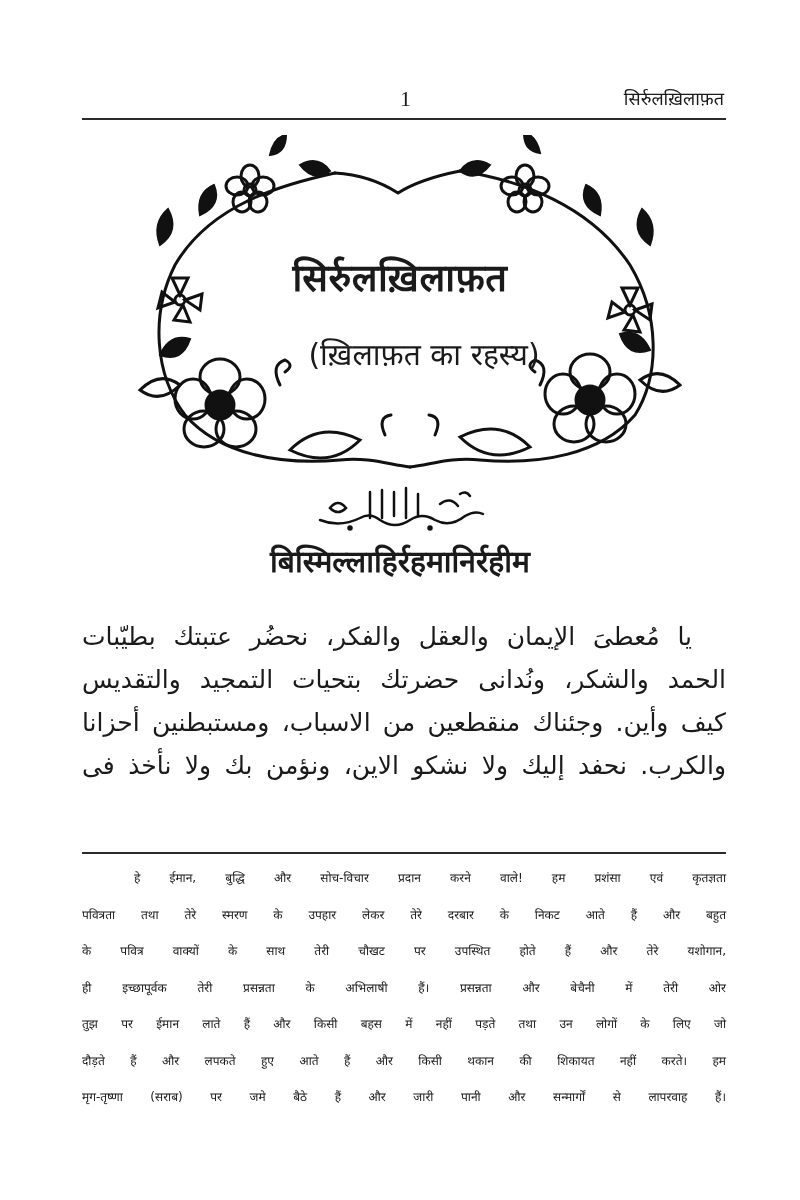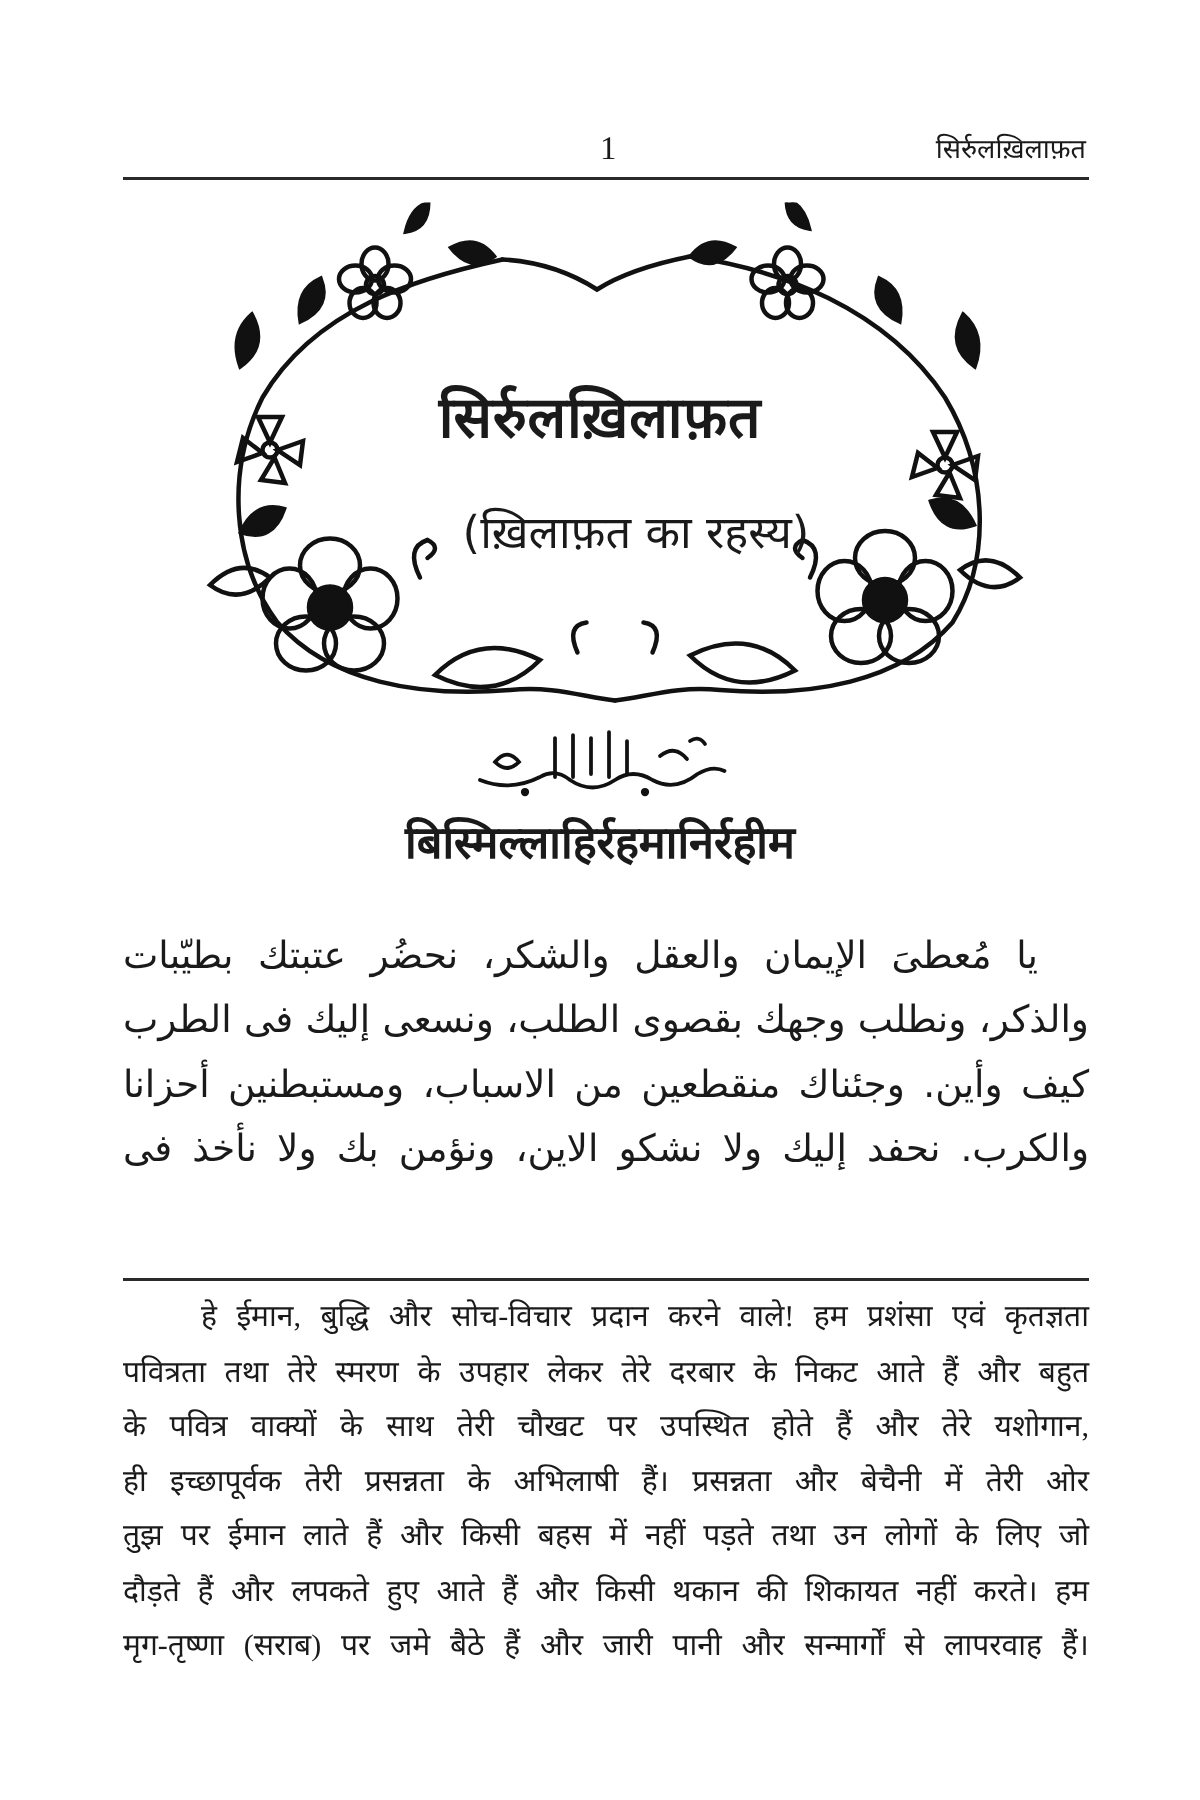--- a/index.html
+++ b/index.html
@@ -9,21 +9,21 @@
     .head-title { position:absolute; right:2px; top:2px; font-size:18px; }
     .wreath { position:absolute; left:130px; top:135px; width:560px; height:360px; }
     .title { position:absolute; left:0; width:800px; text-align:center; top:250px; font-size:38px; font-weight:bold; letter-spacing:0.5px; }
     .subtitle { position:absolute; left:0; width:800px; text-align:center; top:333px; font-size:30px;padding-left:24px; }
     .calligraphy { position:absolute; left:310px; top:482px; width:180px; height:50px; }
     .bismillah-hindi { position:absolute; left:0; width:800px; text-align:center; top:540px; font-size:30px; font-weight:bold; }
     .arabic { position:absolute; left:82px; top:615px; width:644px; direction:rtl; text-align:justify; text-align-last:justify; font-family:"DejaVu Sans", sans-serif; font-size:25px; line-height:43px; }
     .arabic .line { display:block; text-align:justify; text-align-last:justify; }
     .arabic .line.first { padding-right:34px; }
     .divider { position:absolute; left:82px; top:852px; width:644px; border-top:2px solid #2a2a2a; }
-    .hindi { position:absolute; left:82px; top:860px; width:644px; font-size:20px; line-height:36.5px;font-family:Liberation Serif, serif; }
+    .hindi { position:absolute; left:82px; top:860px; width:644px; font-size:12px; line-height:36.5px; }
     .hindi .line { display:block; text-align:justify; text-align-last:justify; white-space:nowrap; }
     .hindi .line.first { padding-left:52px; }
     .hindi .line.last { text-align-last:justify; }
   </style>
 </head>
 <body>
 
 <div class="running-head">
   <span class="page-num">1</span>
   <span class="head-title">सिर्रुलख़िलाफ़त</span>
@@ -122,22 +122,22 @@
   <path d="M20 26 q8 -10 16 0 q-8 8 -16 0z"></path>
   <path d="M130 22 q10 -8 18 2"></path>
   <path d="M150 12 q6 -4 10 2"></path>
   <circle cx="40" cy="46" r="1.5" fill="#111"></circle>
   <circle cx="120" cy="46" r="1.5" fill="#111"></circle>
 </svg>
 
 <div class="bismillah-hindi">बिस्मिल्लाहिर्रहमानिर्रहीम</div>
 
 <div class="arabic">
-  <span class="line first">يا مُعطىَ الإيمان والعقل والشكر، نحضُر عتبتك بطيّبات</span>
-  <span class="line">والذكر، ونطلب وجهك بقصوى الطلب، ونسعى إليك فى الطرب</span>
+  <span class="line first">يا مُعطىَ الإيمان والعقل والفكر، نحضُر عتبتك بطيّبات</span>
+  <span class="line">الحمد والشكر، ونُدانى حضرتك بتحيات التمجيد والتقديس</span>
   <span class="line">كيف وأين. وجئناك منقطعين من الاسباب، ومستبطنين أحزانا</span>
   <span class="line">والكرب. نحفد إليك ولا نشكو الاين، ونؤمن بك ولا نأخذ فى</span>
 </div>
 
 <div class="divider"></div>
 
 <div class="hindi">
   <span class="line first">हे ईमान, बुद्धि और सोच-विचार प्रदान करने वाले! हम प्रशंसा एवं कृतज्ञता</span>
   <span class="line">पवित्रता तथा तेरे स्मरण के उपहार लेकर तेरे दरबार के निकट आते हैं और बहुत</span>
   <span class="line">के पवित्र वाक्यों के साथ तेरी चौखट पर उपस्थित होते हैं और तेरे यशोगान,</span>

